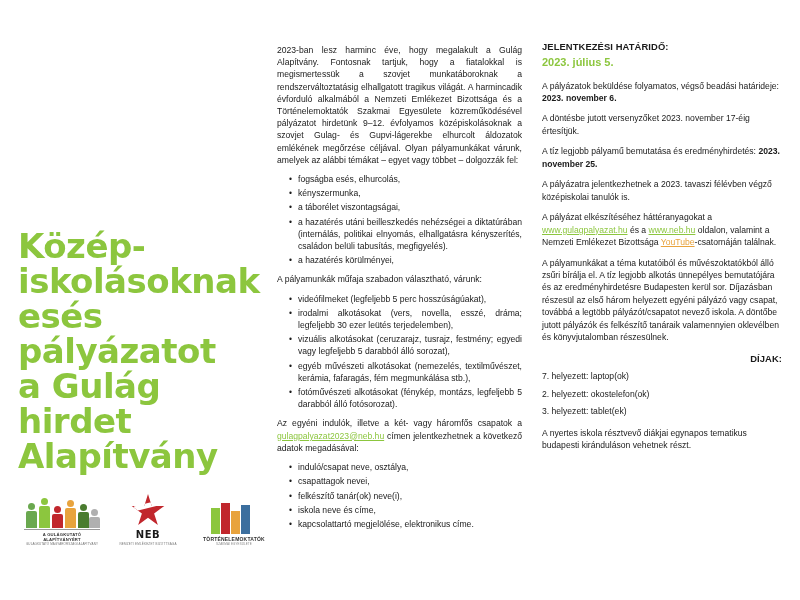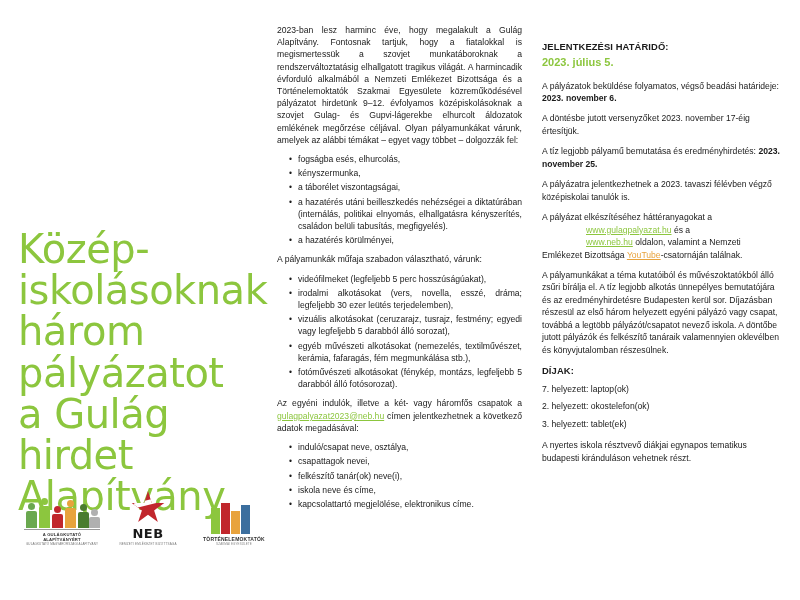--- a/index.html
+++ b/index.html
@@ -28,22 +28,22 @@
     width: 250px;
     height: 540px;
   }
   .headline {
     position: absolute;
     left: 4px;
     top: 195px;
     width: 250px;
     color: #8cc63e;
     font-family: "DejaVu Sans", sans-serif;
-    font-weight: normal;
-    font-size: 40px;
+    font-weight: bold;
+    font-size: 34px;
     line-height: 1.03;
     letter-spacing: -0.5px;
   }
   .headline div {
     white-space: nowrap;
   }
 
   .logos {
     position: absolute;
     left: 10px;
@@ -112,21 +112,21 @@
     left: 3px;
     top: 9px;
     width: 28px;
     height: 5px;
     background: #ffffff;
     transform: rotate(-14deg);
   }
   .logo2 .neb-text {
     font-family: "DejaVu Sans", sans-serif;
     font-weight: bold;
-    font-size: 13px;
+    font-size: 10px;
     color: #1a1a1a;
     text-align: center;
     letter-spacing: 0.5px;
     line-height: 1;
   }
   .logo2 .neb-sub {
     font-size: 3px;
     color: #777;
     text-align: center;
     letter-spacing: 0.2px;
@@ -157,21 +157,21 @@
     font-size: 3px;
     color: #888;
     text-align: center;
     letter-spacing: 0.1px;
   }
 
   
   .mid-col {
     position: absolute;
     left: 277px;
-    top: 24px;
+    top: 44px;
     width: 245px;
     font-size: 8.6px;
     line-height: 1.42;
     color: #1a1a1a;
     text-align: justify;
   }
   .mid-col p {
     margin: 0 0 7px 0;
   }
   .mid-col ul {
@@ -221,47 +221,47 @@
     font-weight: bold;
     font-size: 11px;
     margin: 0 0 9px 0 !important;
   }
   .bold {
     font-weight: bold;
   }
   .link-green {
     color: #8cc63e;
     text-decoration: underline;
-    margin-left: 44px;
   }
   .link-orange {
     color: #e8a33d;
     text-decoration: underline;
   }
   .dijak-title {
     font-weight: bold;
     font-size: 9.4px;
     margin: 4px 0 5px 0 !important;
     letter-spacing: 0.1px;
+    text-align: right;
   }
   .prize {
     margin: 0 0 5px 0 !important;
   }
 </style>
 </head>
 <body>
 
 <div class="page">
 
   <div class="left-col">
 
     <div class="headline">
       <div>Közép-</div>
       <div>iskolásoknak</div>
-      <div>három</div>
+      <div>esés</div>
       <div>pályázatot</div>
       <div>a Gulág</div>
       <div>hirdet</div>
       <div>Alapítvány</div>
     </div>
 
     <div class="logos">
 
       <div class="logo logo1">
         <div class="fig-row">

